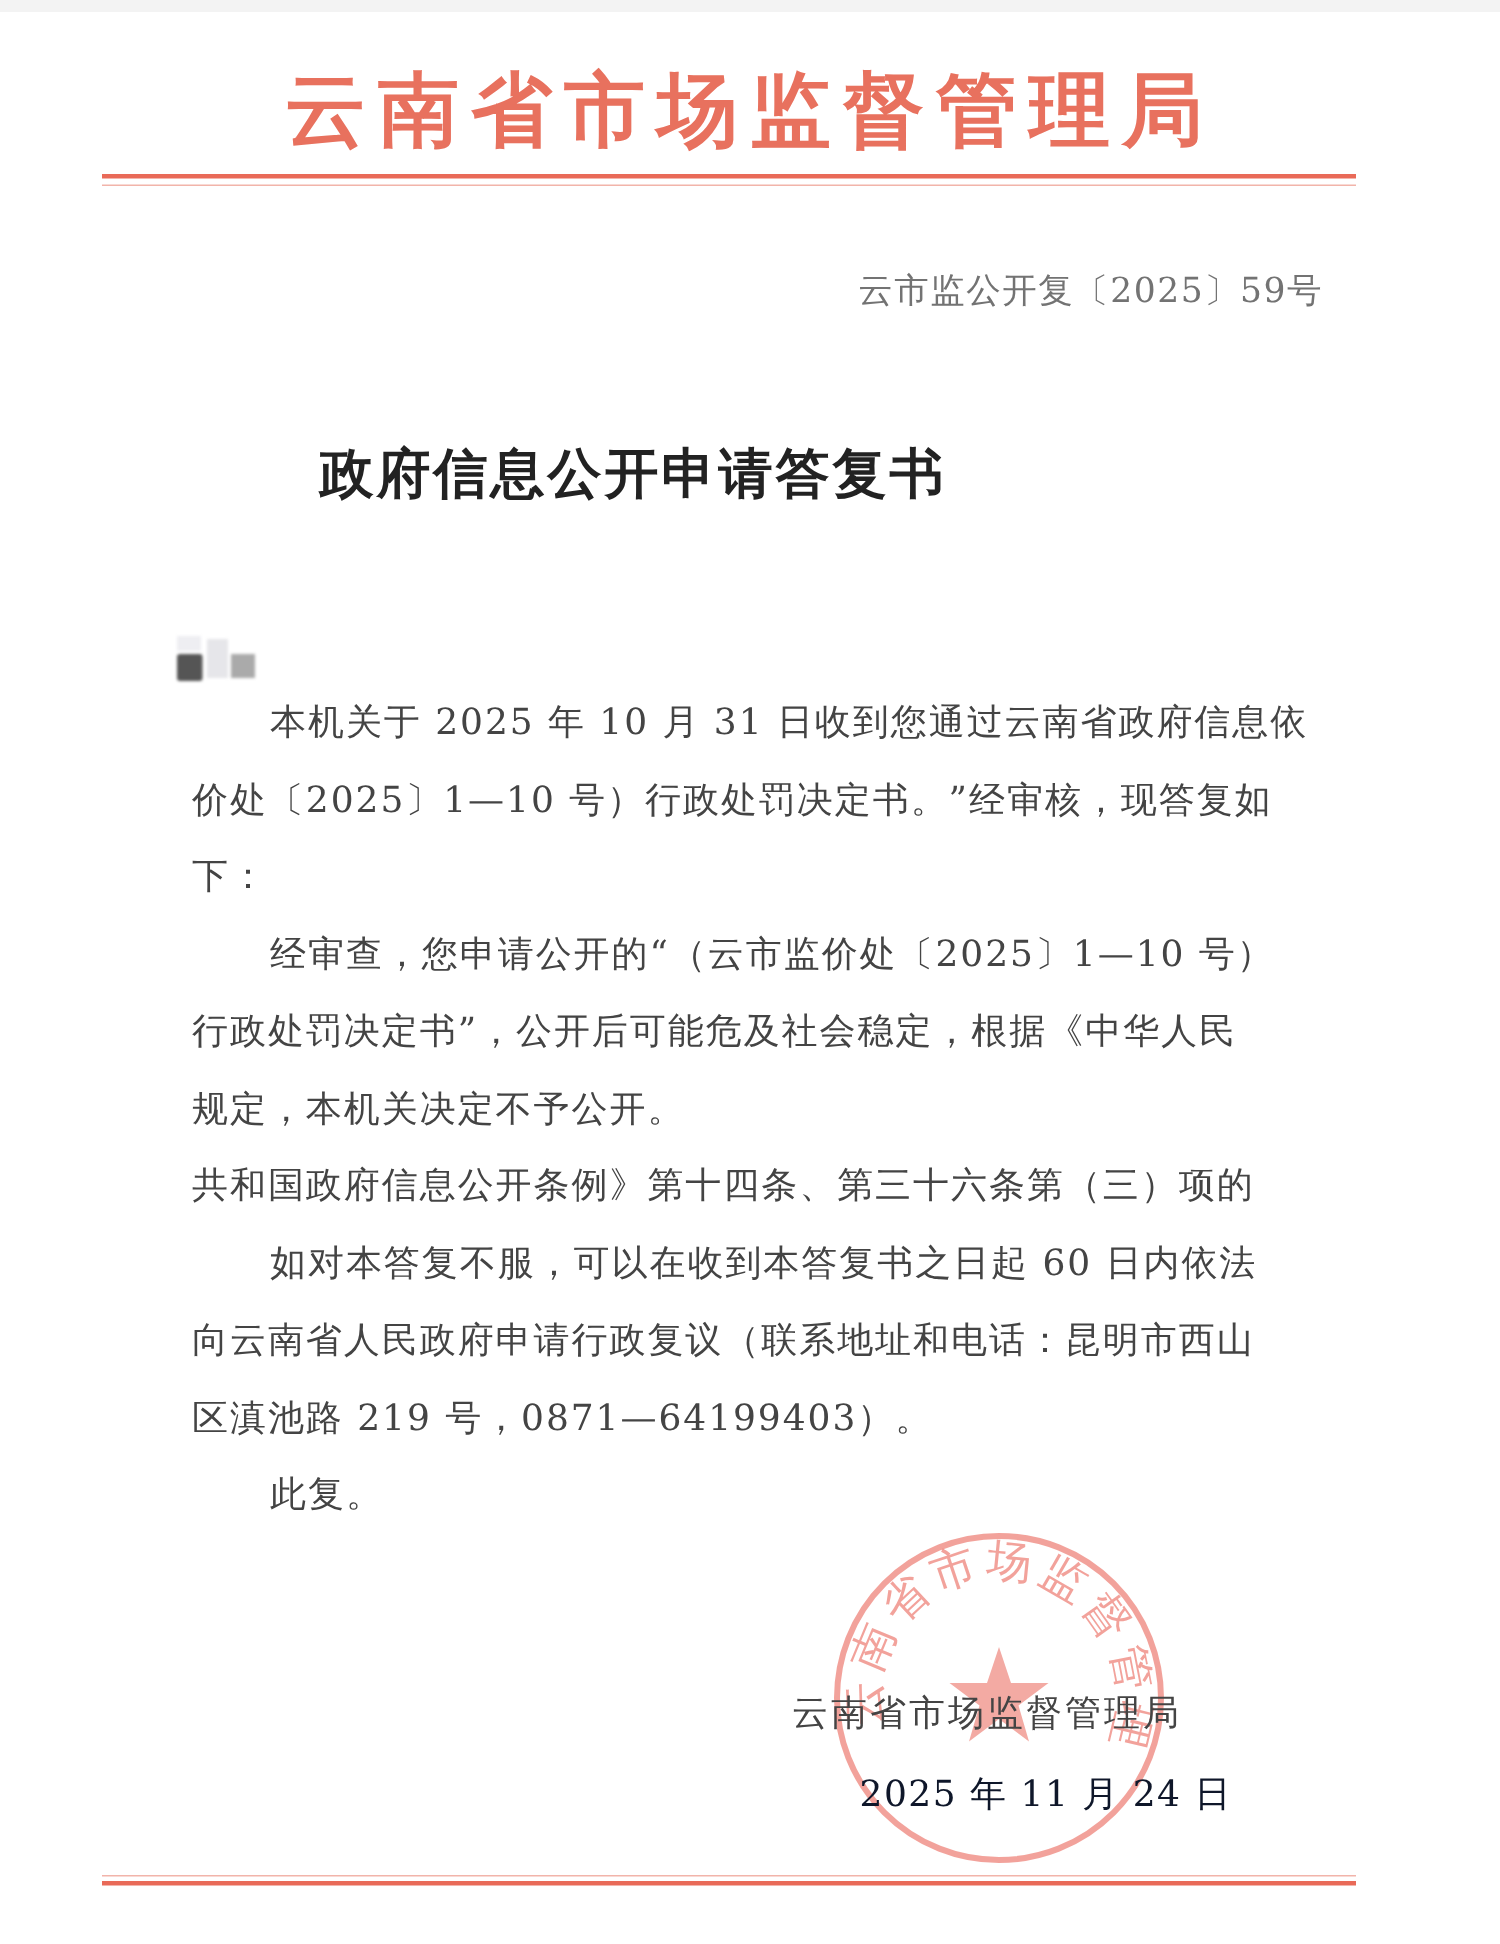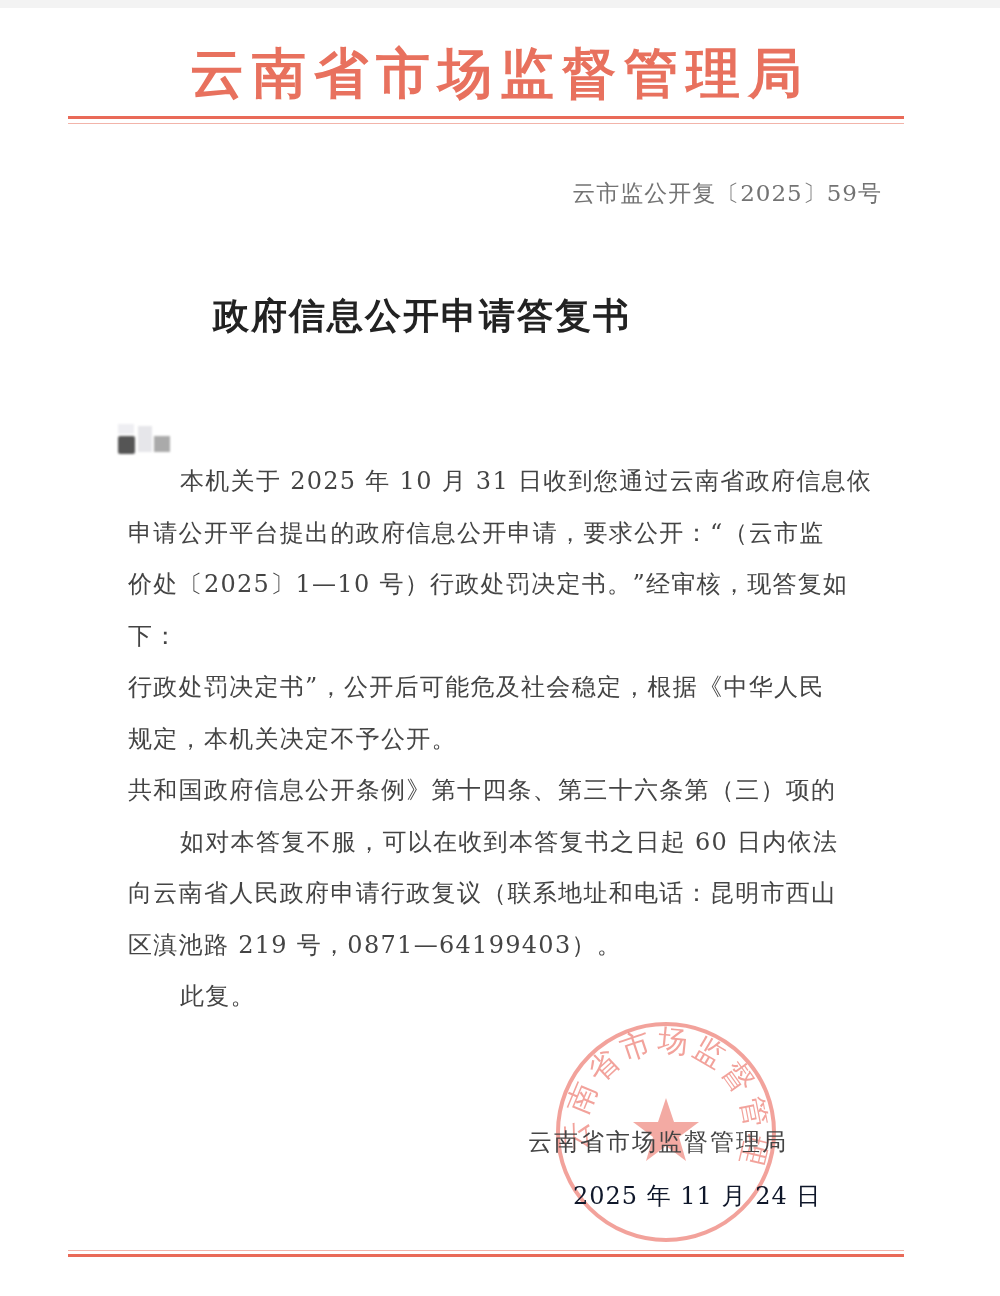--- a/index.html
+++ b/index.html
@@ -66,23 +66,23 @@
 
 <div class="salutation-blur">
   <div class="b4"></div>
     <div class="b1"></div>
     <div class="b2"></div>
     <div class="b3"></div>
 </div>
 
 <div class="body-text p1">
   <span class="line indent">本机关于 2025 年 10 月 31 日收到您通过云南省政府信息依</span>
-  <span class="line">申请公开平台提出的政府信息公开申请，要求公开：“（云市监</span>
   <span class="line">价处〔2025〕1—10 号）行政处罚决定书。”经审核，现答复如</span>
   <span class="line">下：</span>
+  <span class="line indent">经审查，您申请公开的“（云市监价处〔2025〕1—10 号）</span>
   <span class="line">行政处罚决定书”，公开后可能危及社会稳定，根据《中华人民</span>
   <span class="line">规定，本机关决定不予公开。</span>
   <span class="line">共和国政府信息公开条例》第十四条、第三十六条第（三）项的</span>
   <span class="line indent">如对本答复不服，可以在收到本答复书之日起 60 日内依法</span>
   <span class="line">向云南省人民政府申请行政复议（联系地址和电话：昆明市西山</span>
   <span class="line">区滇池路 219 号，0871—64199403）。</span>
   <span class="line indent">此复。</span>
 </div>
 
 <div class="stamp">

